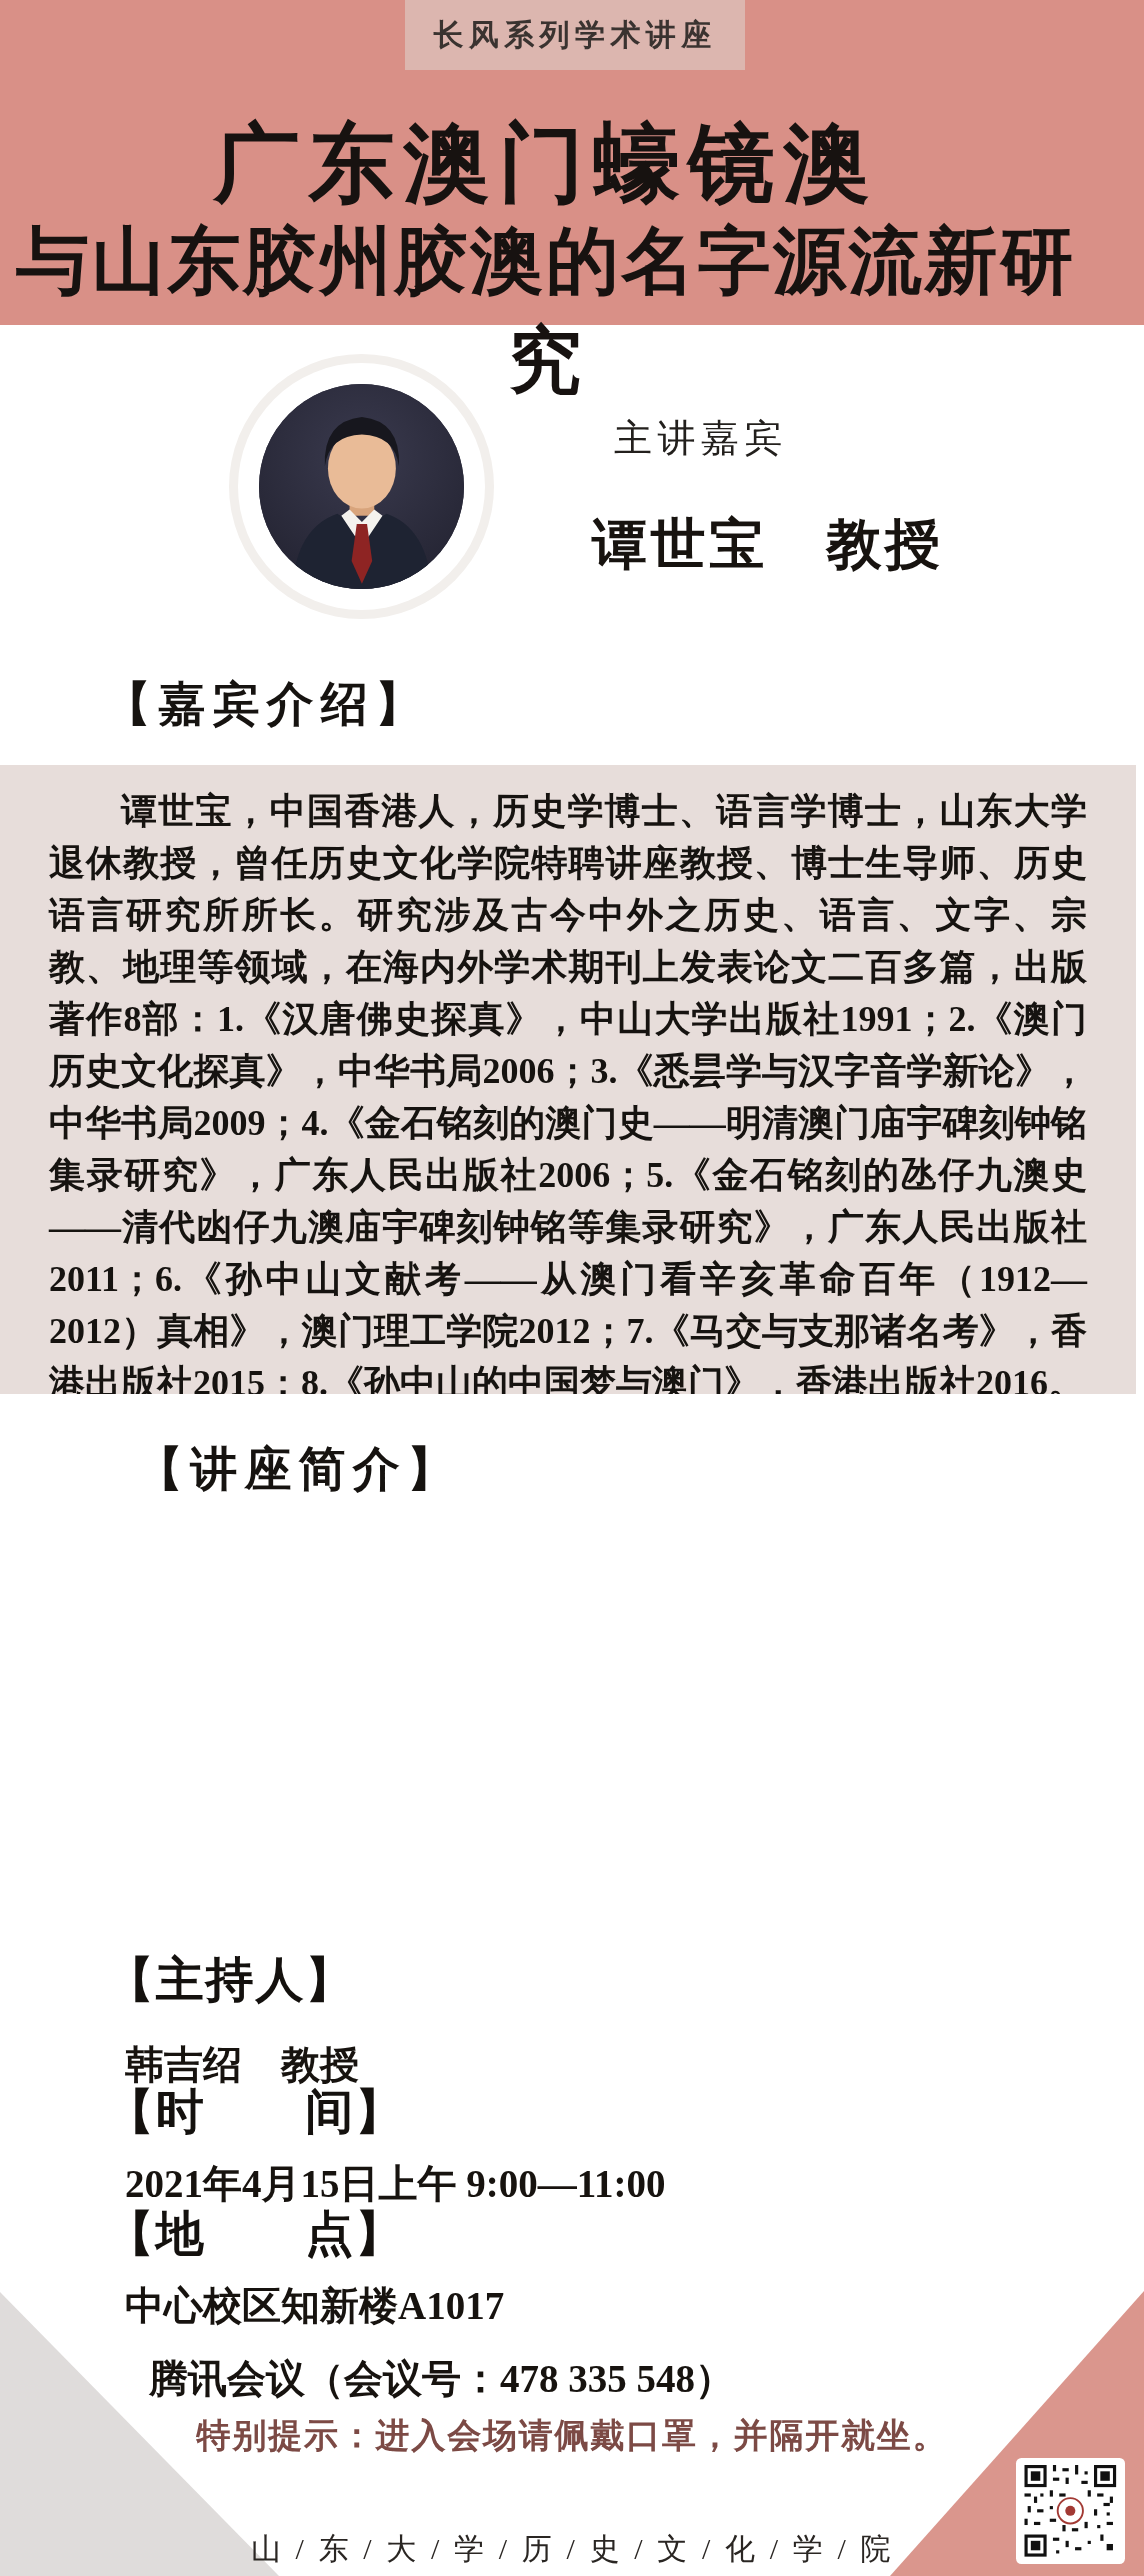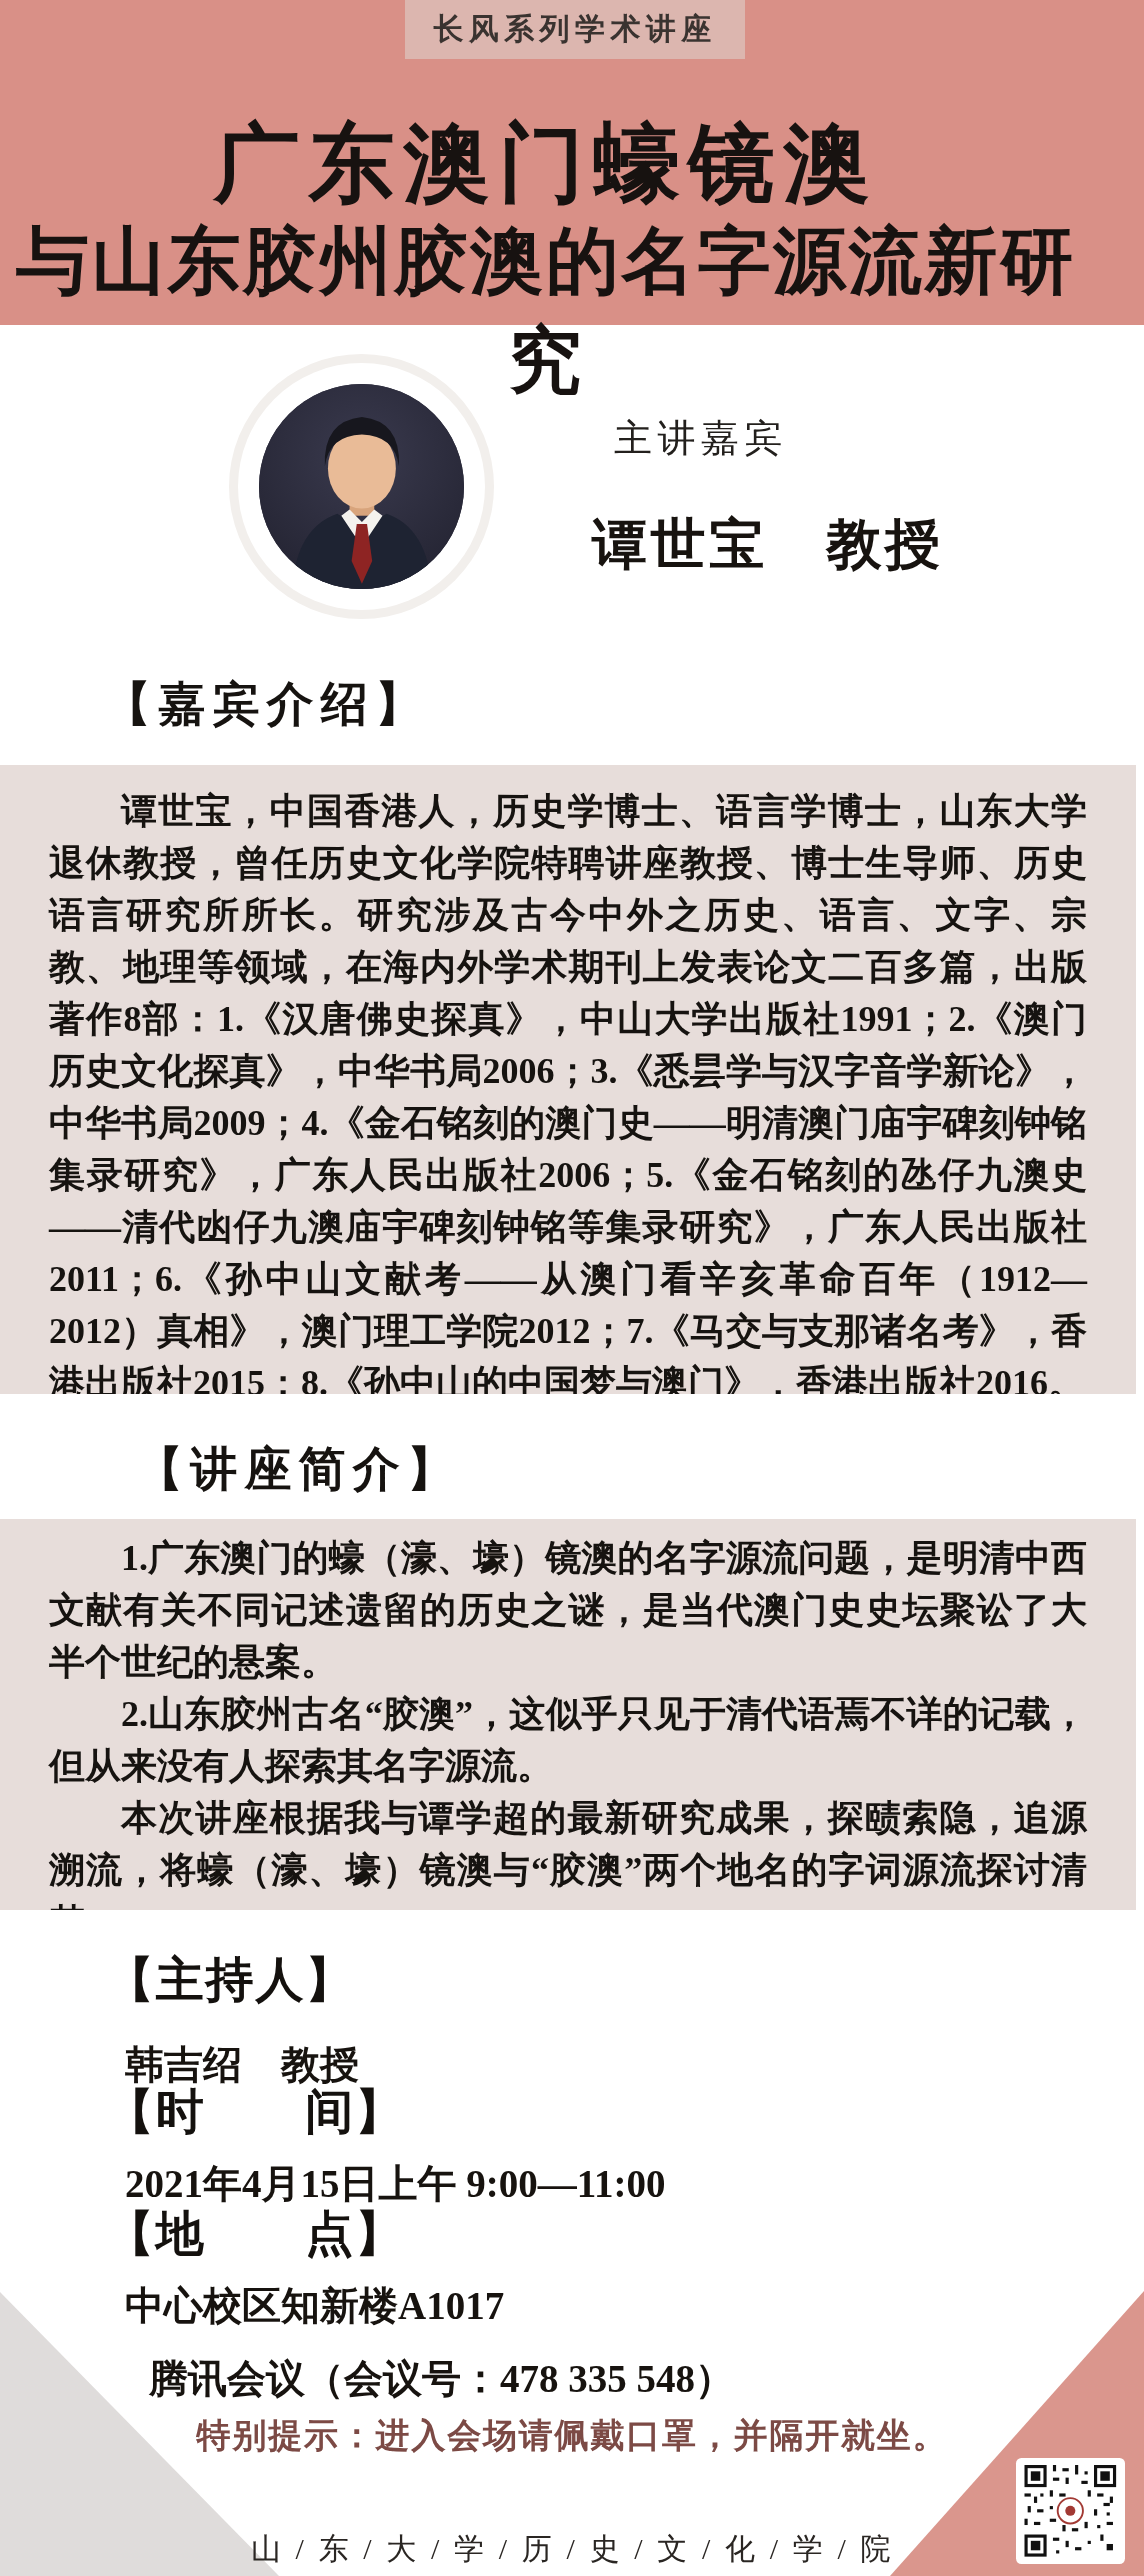--- a/index.html
+++ b/index.html
@@ -3,21 +3,21 @@
 <meta charset="utf-8">
 <style>
   html,body{margin:0;padding:0;background:#ffffff;}
   .poster{
     position:relative;width:1145px;height:2576px;background:#ffffff;overflow:hidden;
     font-family:"Liberation Serif","DejaVu Serif",serif;color:#1f1b18;
   }
   
   .header{position:absolute;left:0;top:0;width:1145px;height:325px;background:#d99087;}
   .badge{
-    position:absolute;left:405px;top:0;width:340px;height:59px;background:#dcb6af;
+    position:absolute;left:405px;top:0;width:340px;height:70px;background:#dcb6af;
     display:flex;align-items:center;justify-content:center;
     font-size:30px;letter-spacing:5.4px;color:#3a3330;font-weight:600;
   }
   .title{position:absolute;left:0;width:1092px;text-align:center;color:#171210;font-weight:700;}
   .title.l1{top:106px;font-size:86px;letter-spacing:9px;}
   .title.l2{top:213px;font-size:73px;letter-spacing:2.7px;}
   
   .portrait-outer{position:absolute;left:229px;top:354px;width:265px;height:265px;border-radius:50%;background:#f2efec;}
   .portrait-white{position:absolute;left:9px;top:9px;right:9px;bottom:9px;border-radius:50%;background:#ffffff;}
   .portrait-photo{position:absolute;left:20.6px;top:20.6px;right:20.6px;bottom:20.6px;border-radius:50%;overflow:hidden;background:#2b2b3a;}
@@ -100,25 +100,20 @@
   </div>
   <div class="role-label">主讲嘉宾</div>
   <div class="speaker-name">谭世宝　教授</div>
 
   <div class="sec-heading h-guest">【嘉宾介绍】</div>
   <div class="band band-bio">
     <p>谭世宝，中国香港人，历史学博士、语言学博士，山东大学退休教授，曾任历史文化学院特聘讲座教授、博士生导师、历史语言研究所所长。研究涉及古今中外之历史、语言、文字、宗教、地理等领域，在海内外学术期刊上发表论文二百多篇，出版著作8部：1.《汉唐佛史探真》，中山大学出版社1991；2.《澳门历史文化探真》，中华书局2006；3.《悉昙学与汉字音学新论》，中华书局2009；4.《金石铭刻的澳门史——明清澳门庙宇碑刻钟铭集录研究》，广东人民出版社2006；5.《金石铭刻的氹仔九澳史——清代凼仔九澳庙宇碑刻钟铭等集录研究》，广东人民出版社2011；6.《孙中山文献考——从澳门看辛亥革命百年（1912—2012）真相》，澳门理工学院2012；7.《马交与支那诸名考》，香港出版社2015；8.《孙中山的中国梦与澳门》，香港出版社2016。</p>
   </div>
 
   <div class="sec-heading h-lecture">【讲座简介】</div>
-  <div class="band band-intro">
-    <p>1.广东澳门的蠔（濠、壕）镜澳的名字源流问题，是明清中西文献有关不同记述遗留的历史之谜，是当代澳门史史坛聚讼了大半个世纪的悬案。</p>
-    <p>2.山东胶州古名“胶澳”，这似乎只见于清代语焉不详的记载，但从来没有人探索其名字源流。</p>
-    <p>本次讲座根据我与谭学超的最新研究成果，探赜索隐，追源溯流，将蠔（濠、壕）镜澳与“胶澳”两个地名的字词源流探讨清楚。</p>
-  </div>
 
   <div class="d-heading hd-host">【主持人】</div>
   <div class="d-line ln-host">韩吉绍　教授</div>
   <div class="d-heading hd-time">【时　　间】</div>
   <div class="d-line ln-time">2021年4月15日上午  9:00—11:00</div>
   <div class="d-heading hd-venue">【地　　点】</div>
   <div class="d-line ln-venue">中心校区知新楼A1017</div>
   <div class="d-line ln-meeting">腾讯会议（会议号：478 335 548）</div>
 
   <div class="notice">特别提示：进入会场请佩戴口罩，并隔开就坐。</div>

